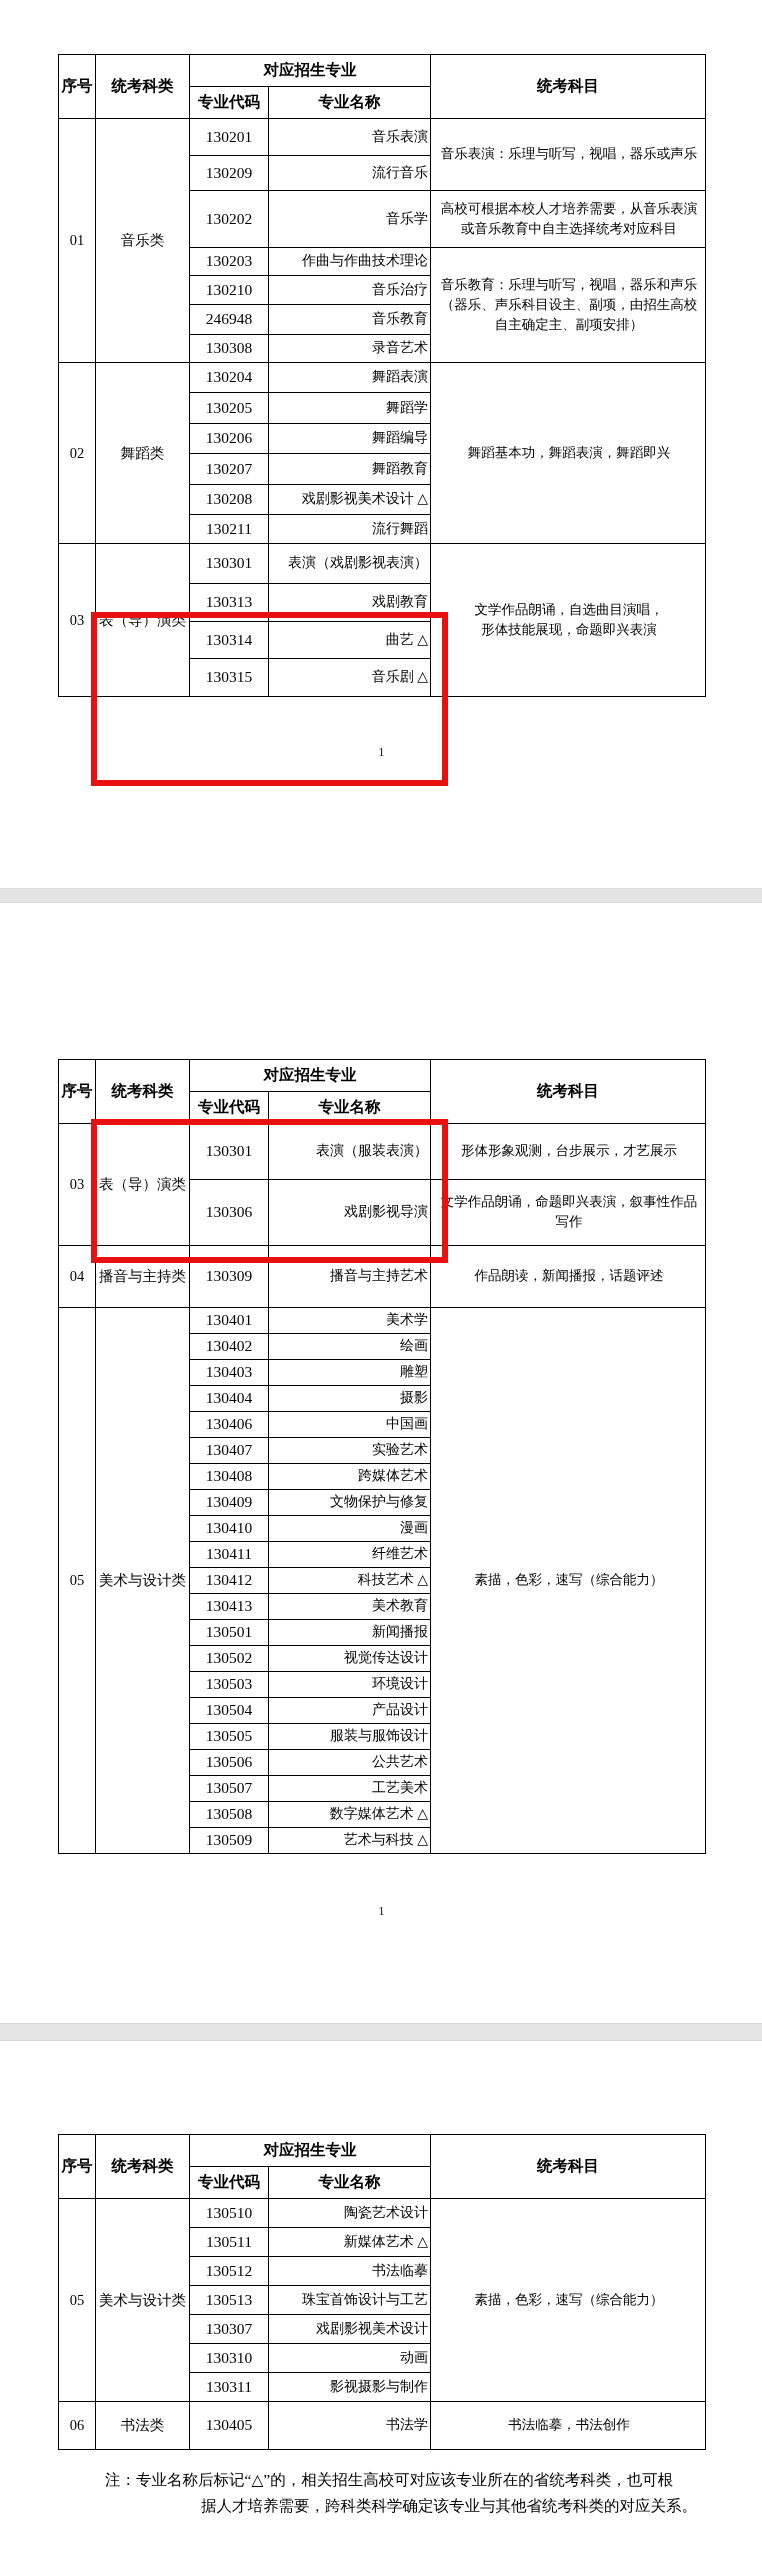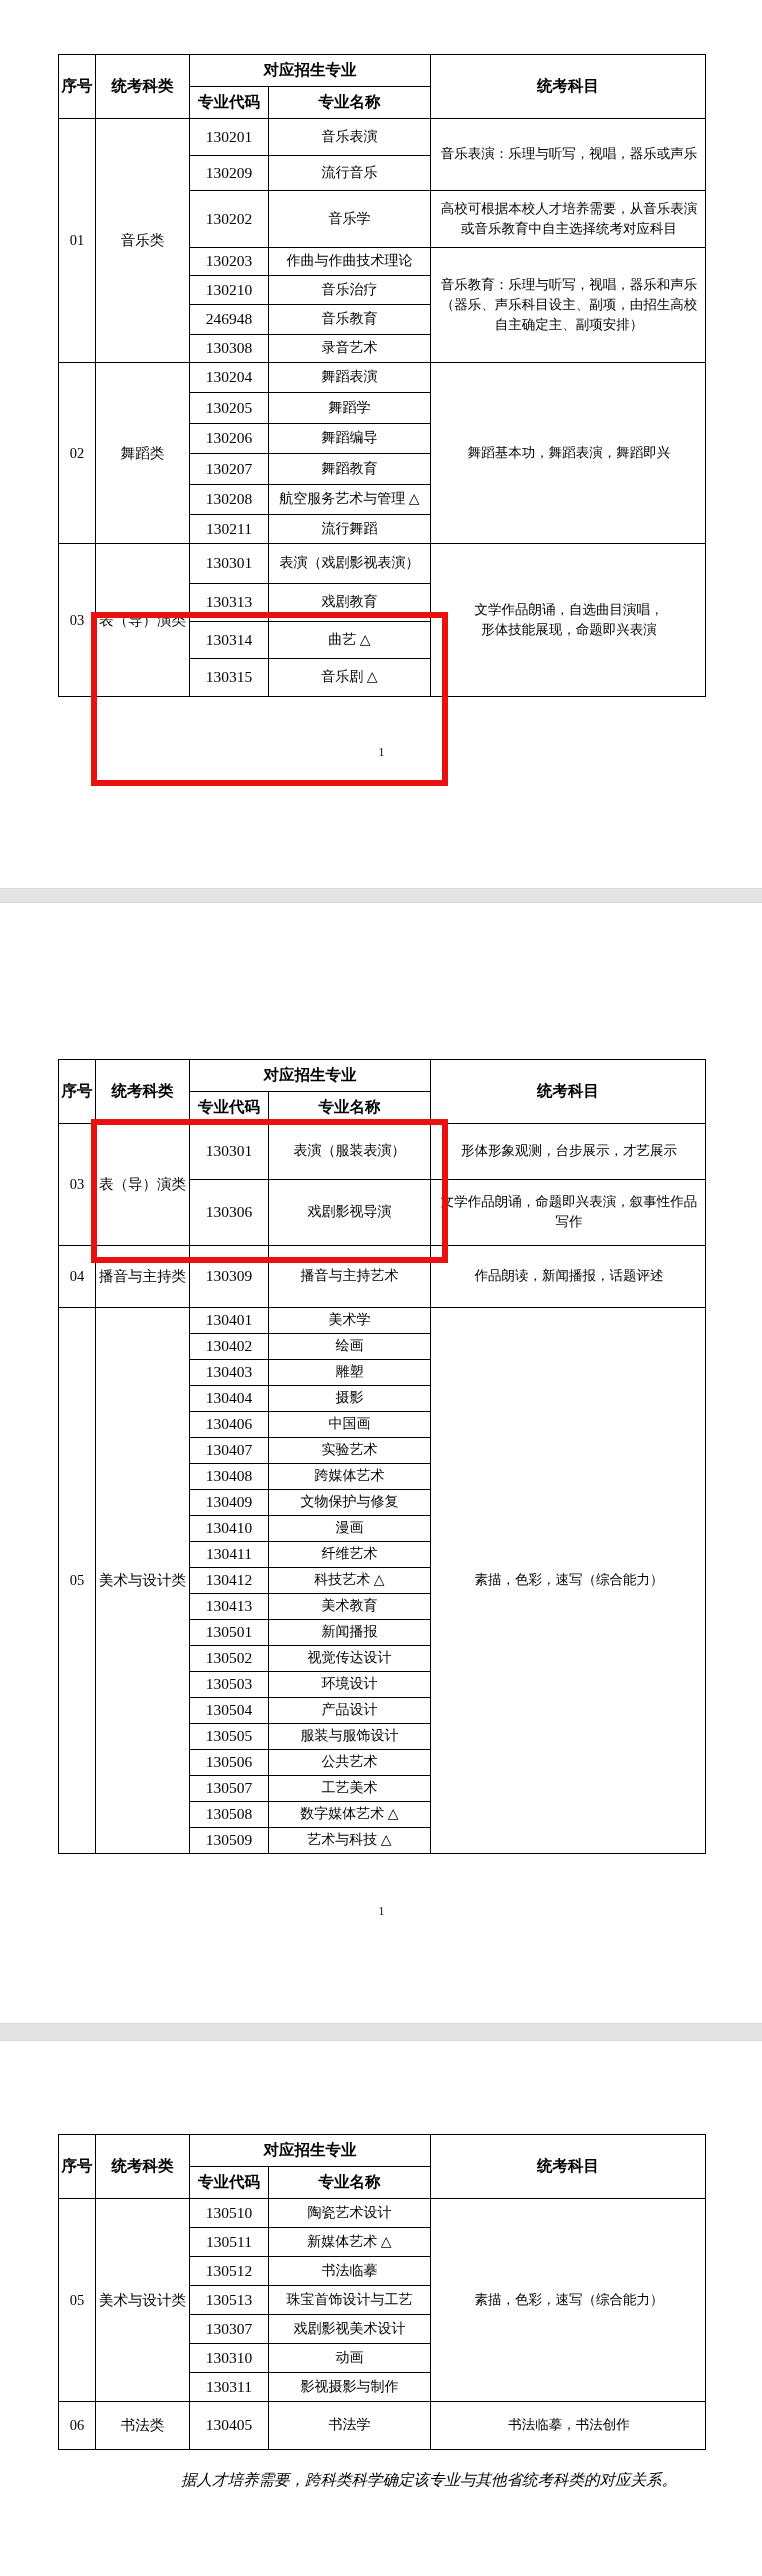--- a/index.html
+++ b/index.html
@@ -28,35 +28,35 @@
   #t1{margin-top:54px;}
   #t2{margin-top:156px;}
   #t3{margin-top:93px;}
   th,td{border:1px solid #000;vertical-align:middle;overflow:hidden;}
   th{
     font-family:"Liberation Sans","DejaVu Sans",sans-serif;
     font-weight:bold;font-size:15.5px;text-align:center;height:31px;padding:0 1px;margin-top:23px;
   }
   td{font-size:14.5px;text-align:center;padding:0 1.9px;line-height:1.3;}
   td.code{font-size:15.5px;}
-  td.major{font-size:14px;}
+  td.major{font-size:14px;text-align:right;}
   td.cat{padding:0;}
   td.subj{
     text-align:center;font-size:13.5px;padding:1.9px 3.9px 1.9px 5.8px;
     white-space:pre-line;line-height:1.5;
   }
   tr.gs td{border-top-width:1.9px;}
 
   .pagenum{text-align:center;font-size:12.6px;color:#222;}
   #page-1 .pagenum{margin-top:48px;}
   #page-2 .pagenum{margin-top:50px;}
 
   .note{margin:17.4px 0 0 105px;width:595px;font-size:15.5px;line-height:26px;}
   .note .l1{display:block;}
-  .note .l2{display:block;margin-left:76px;font-style:italic;}
+  .note .l2{display:block;margin-left:96px;}
 
   .hl-box{position:absolute;z-index:9;pointer-events:none;border:6.8px solid #e91010;}
 </style>
 </head>
 <body>
 
 <div>
 
   <section class="page" id="page-1">
     <table id="t1">
@@ -130,21 +130,21 @@
           <tr style="height: 30px;">
             <td class="code">130206</td>
             <td class="major">舞蹈编导</td>
           </tr>
           <tr style="height: 31px;">
             <td class="code">130207</td>
             <td class="major">舞蹈教育</td>
           </tr>
           <tr style="height: 30px;">
             <td class="code">130208</td>
-            <td class="major">航空服务艺术与管理 △</td>
+            <td class="major">戏剧影视美术设计 △</td>
           </tr>
           <tr style="height: 29px;">
             <td class="code">130211</td>
             <td class="major">流行舞蹈</td>
           </tr>
           <tr class="gs" style="height: 40px;">
             <td class="seq" rowspan="4">03</td>
             <td class="cat" rowspan="4" id="hl1-a">表（导）演类</td>
             <td class="code">130301</td>
             <td class="major">表演（戏剧影视表演）</td>
@@ -362,20 +362,21 @@
           <tr class="gs" style="height: 48px;">
             <td class="seq">06</td>
             <td class="cat">书法类</td>
             <td class="code">130405</td>
             <td class="major">书法学</td>
             <td class="subj">书法临摹，书法创作</td>
           </tr>
         </tbody>
       </table>
     <div class="note">
+      <span class="l1">注：专业名称后标记“△”的，相关招生高校可对应该专业所在的省统考科类，也可根</span>
       <span class="l2">据人才培养需要，跨科类科学确定该专业与其他省统考科类的对应关系。</span>
     </div>
   </section>
 
 </div>
 
 <div class="hl-box" style="border-color: rgb(233, 16, 16); left: 91px; top: 612px; width: 345px; height: 162px;"></div>
 <div class="hl-box" style="border-color: rgb(233, 16, 16); left: 91px; top: 1119px; width: 345px; height: 132px;"></div>
 
 

